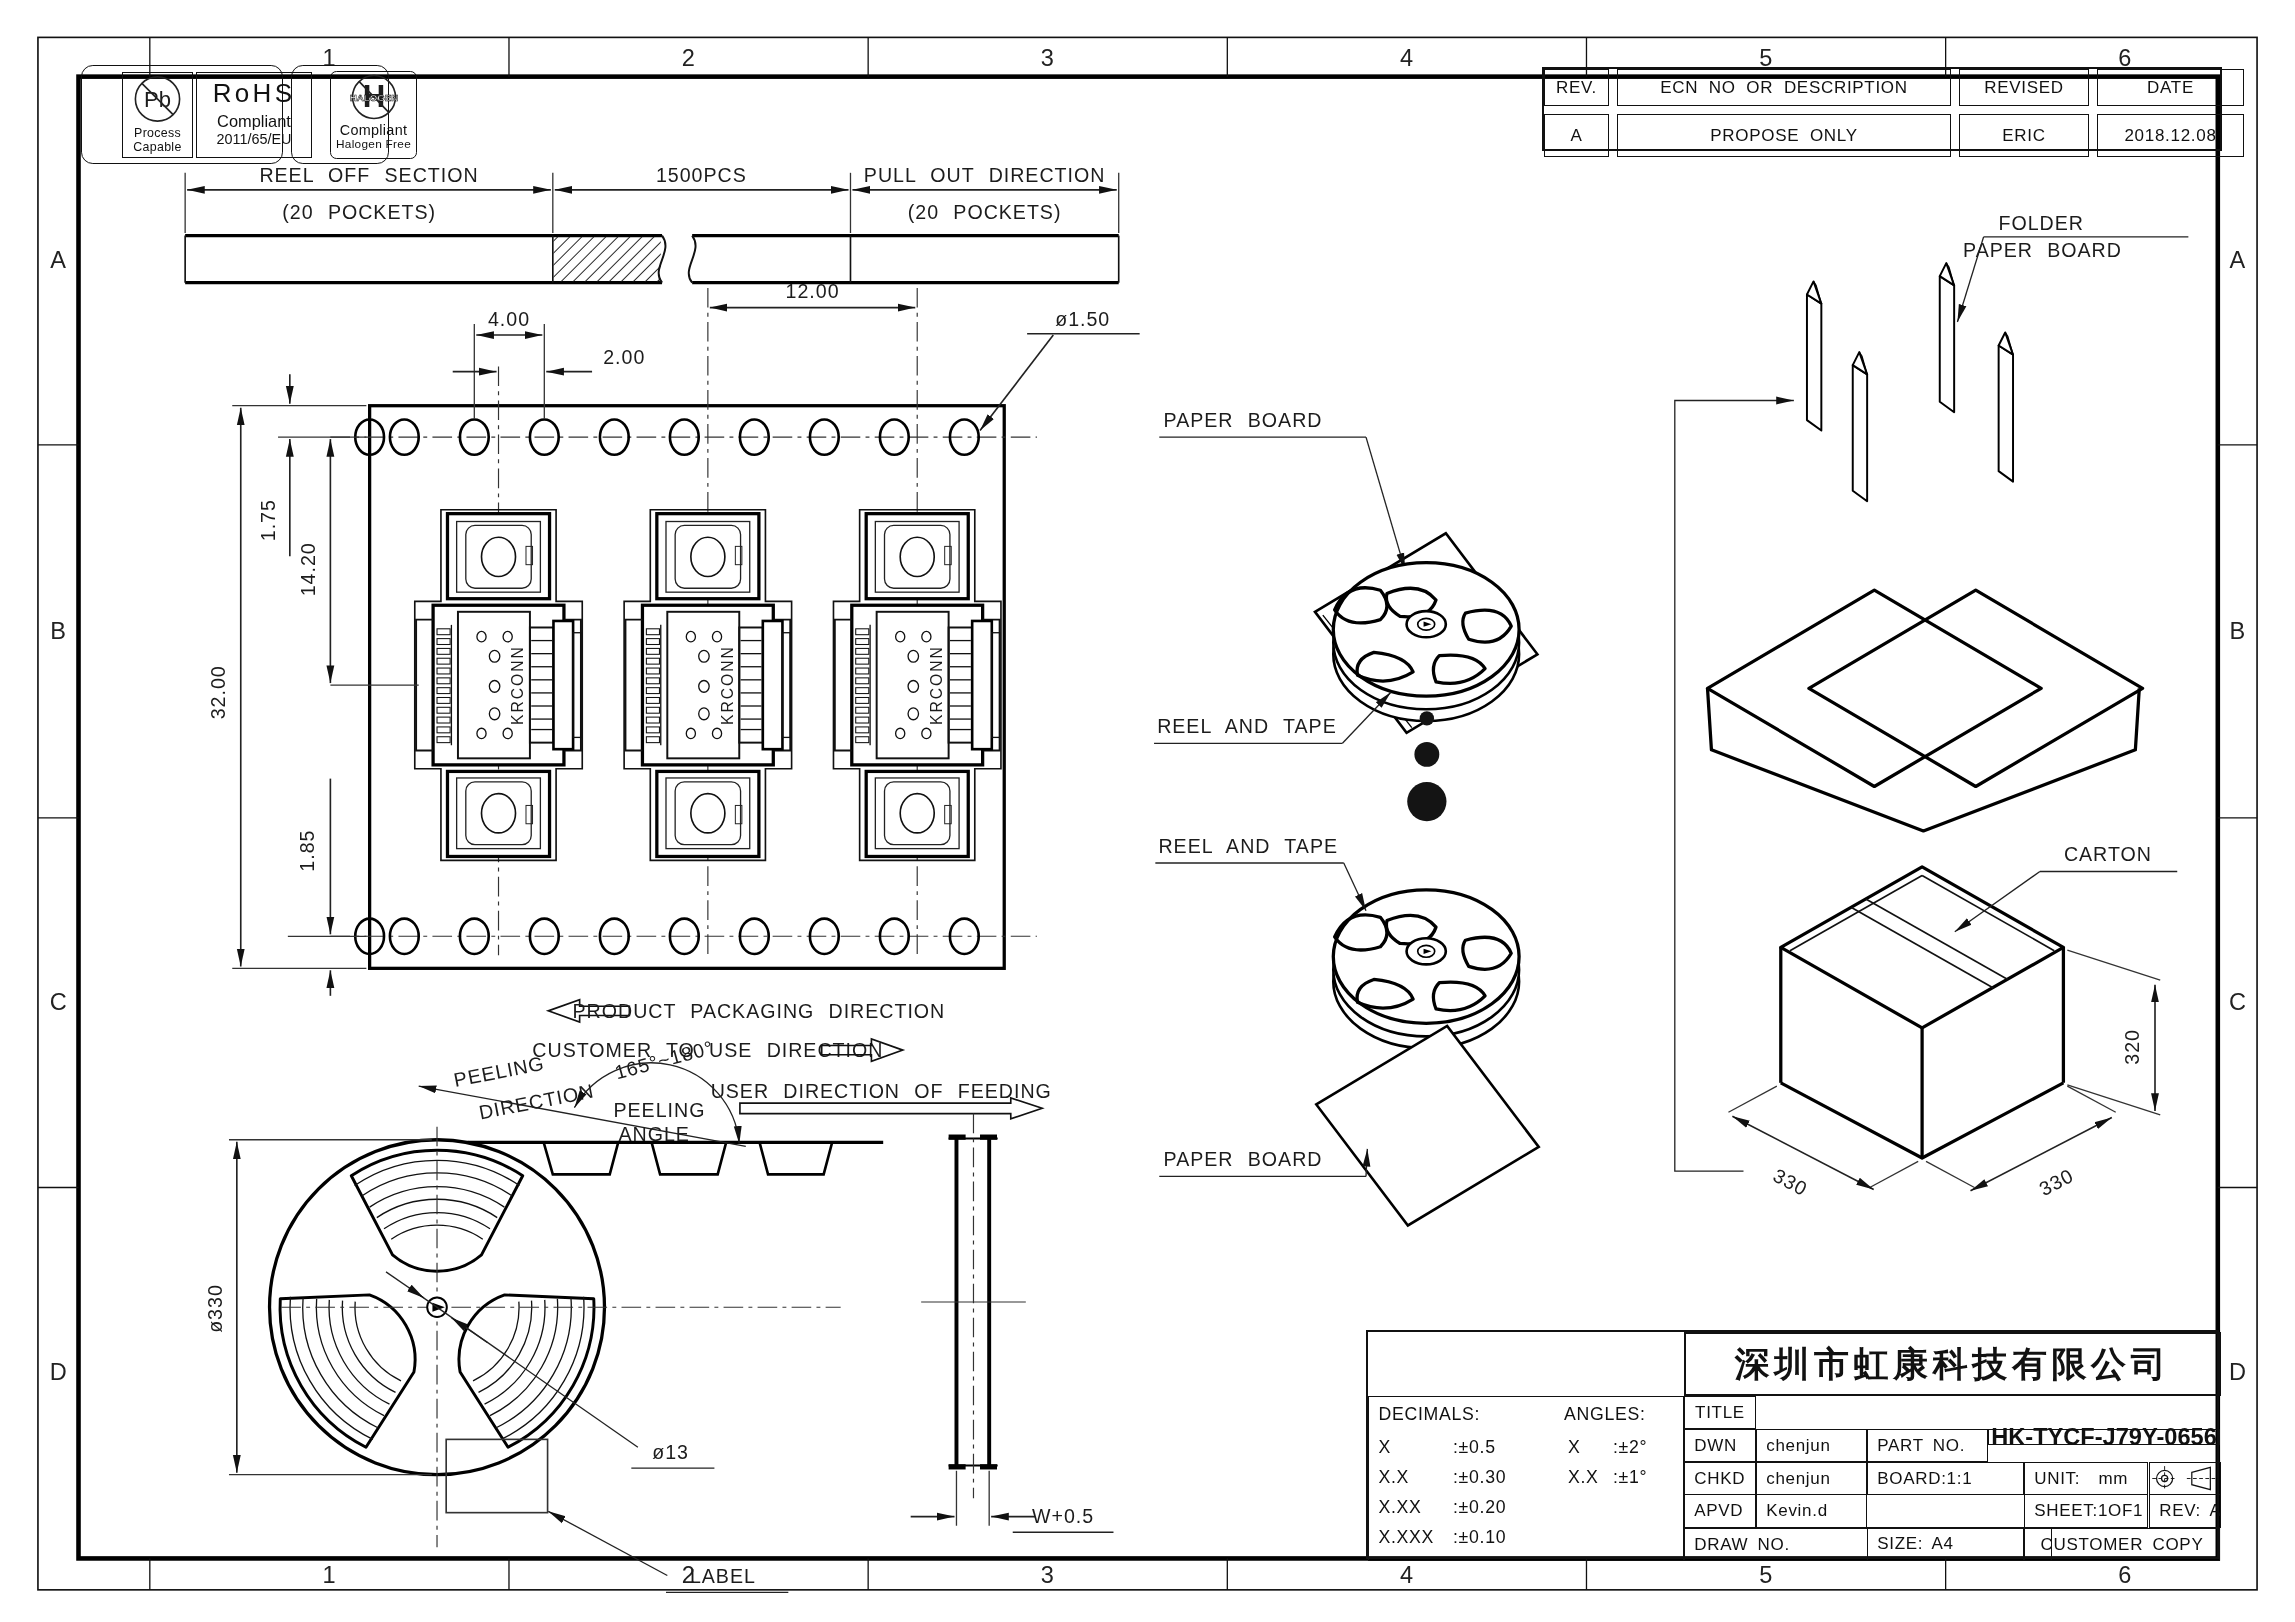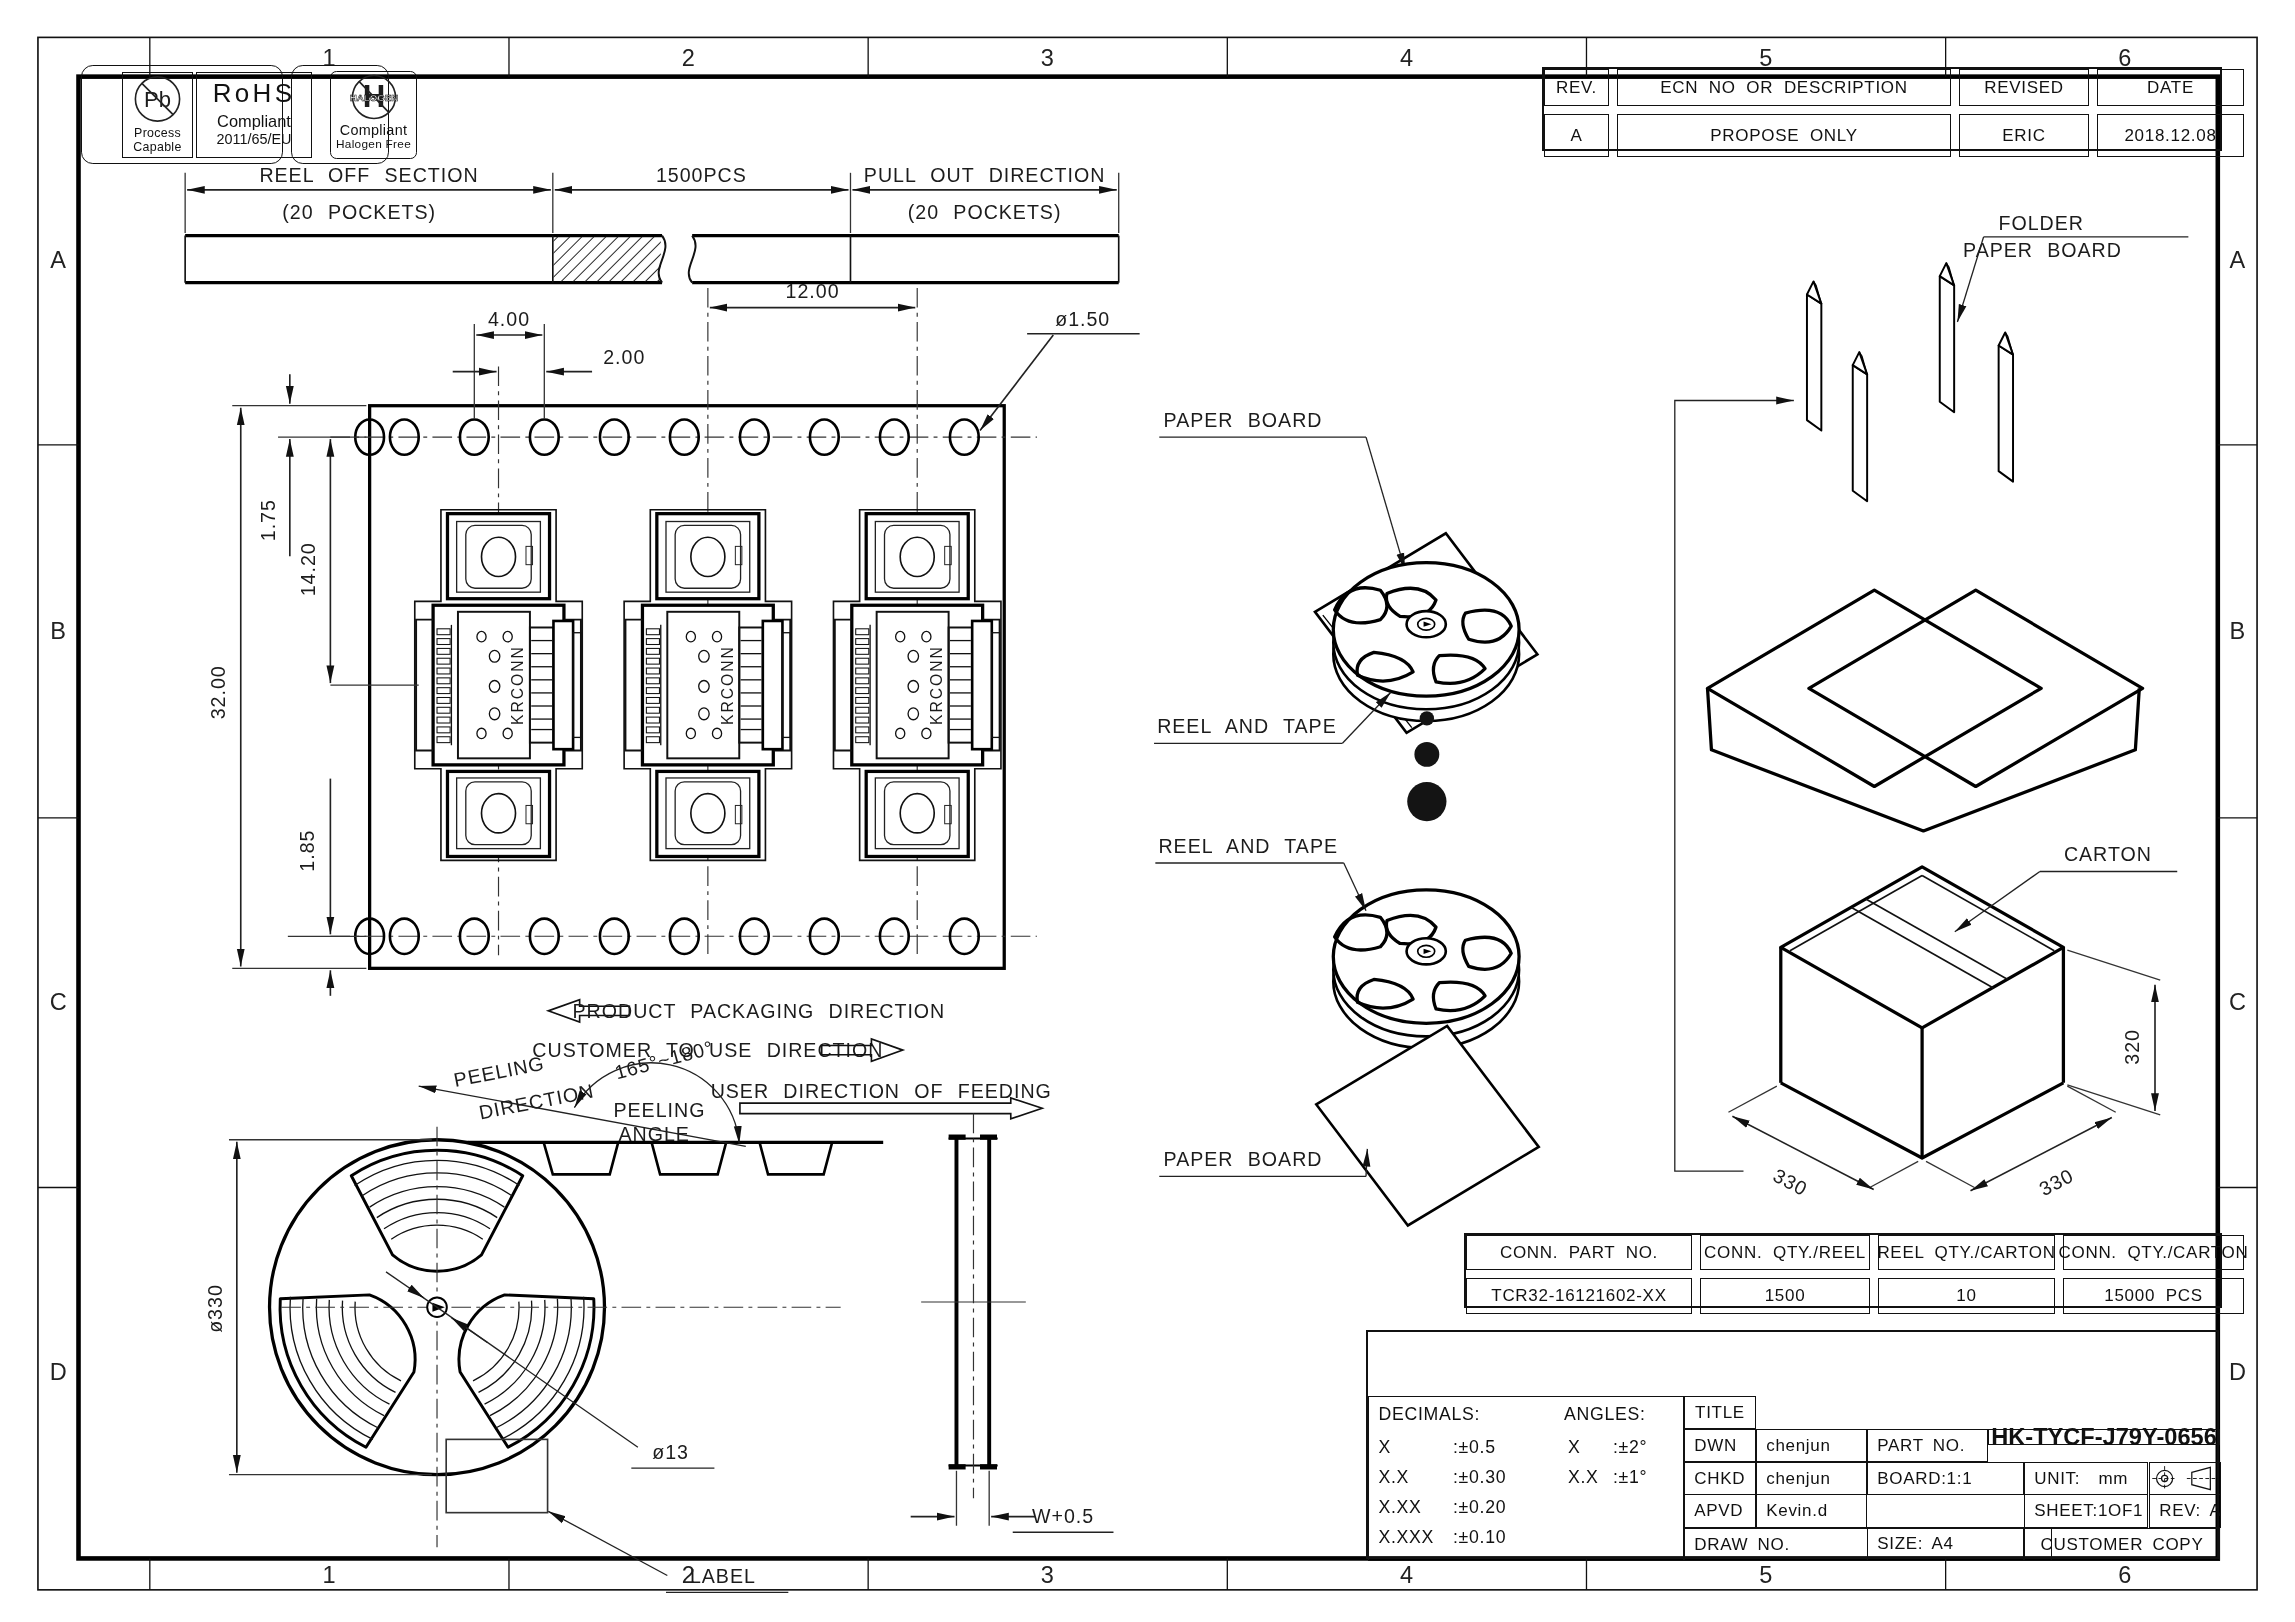--- a/index.html
+++ b/index.html
@@ -467,30 +467,20 @@
   <div class="c">REV.</div>
   <div class="c">ECN NO OR DESCRIPTION</div>
   <div class="c">REVISED</div>
   <div class="c">DATE</div>
   <div class="c">A</div>
   <div class="c">PROPOSE ONLY</div>
   <div class="c">ERIC</div>
   <div class="c">2018.12.08</div>
 </div>
 
-<div class="tbl" style="left:1464px;top:1233px;width:754px;height:71px;grid-template-columns:226px 170px 177px 181px;grid-template-rows:35px 36px;">
-  <div class="c">CONN. PART NO.</div>
-  <div class="c">CONN. QTY./REEL</div>
-  <div class="c">REEL QTY./CARTON</div>
-  <div class="c">CONN. QTY./CARTON</div>
-  <div class="c">TCR32-16121602-XX</div>
-  <div class="c">1500</div>
-  <div class="c">10</div>
-  <div class="c">15000 PCS</div>
-</div>
 
 <div class="abs" style="left:1366px;top:1330px;width:853px;height:229px;border:2.6px solid #111;">
   <div class="tbc" style="left:0;top:64px;width:316px;height:165px;"></div>
   <div class="tolrow" style="left:0;top:64px;width:316px;height:33px;">
     <span style="left:10.5px;top:7.9px;">DECIMALS:</span>
     <span style="left:196px;top:7.9px;">ANGLES:</span>
   </div>
   <div class="tolrow" style="left:0;top:105px;width:316px;">
     <span style="left:10.5px;">X</span>
     <span style="left:85px;">:±0.5</span>
@@ -505,20 +495,23 @@
   </div>
   <div class="tolrow" style="left:0;top:165px;width:316px;">
     <span style="left:10.5px;">X.XX</span>
     <span style="left:85px;">:±0.20</span>
   </div>
   <div class="tolrow" style="left:0;top:195px;width:316px;">
     <span style="left:10.5px;">X.XXX</span>
     <span style="left:85px;">:±0.10</span>
   </div>
 
+  <div class="tbc center" style="left:316px;top:0;width:537px;height:64px;border-width:2px;">
+    <span style="font-size:35px;font-weight:bold;letter-spacing:4.6px;white-space:nowrap;font-family:'DejaVu Sans',sans-serif;">深圳市虹康科技有限公司</span>
+  </div>
   <div class="tbc center" style="left:316px;top:64px;width:72px;height:33px;">TITLE</div>
 
   <div class="tbc pad" style="left:316px;top:97px;width:72px;height:33px;">DWN</div>
   <div class="tbc pad" style="left:388px;top:97px;width:111px;height:33px;">chenjun</div>
   <div class="tbc pad" style="left:499px;top:97px;width:121px;height:33px;">PART NO.</div>
   <div class="tbc center" style="left:620px;top:97px;width:232px;height:16px;font-size:23.6px;font-weight:bold;letter-spacing:0;">HK-TYCF-J79Y-0656</div>
 
   <div class="tbc pad" style="left:316px;top:130px;width:72px;height:33px;">CHKD</div>
   <div class="tbc pad" style="left:388px;top:130px;width:111px;height:33px;">chenjun</div>
   <div class="tbc pad" style="left:499px;top:130px;width:157px;height:33px;">BOARD:1:1</div>

